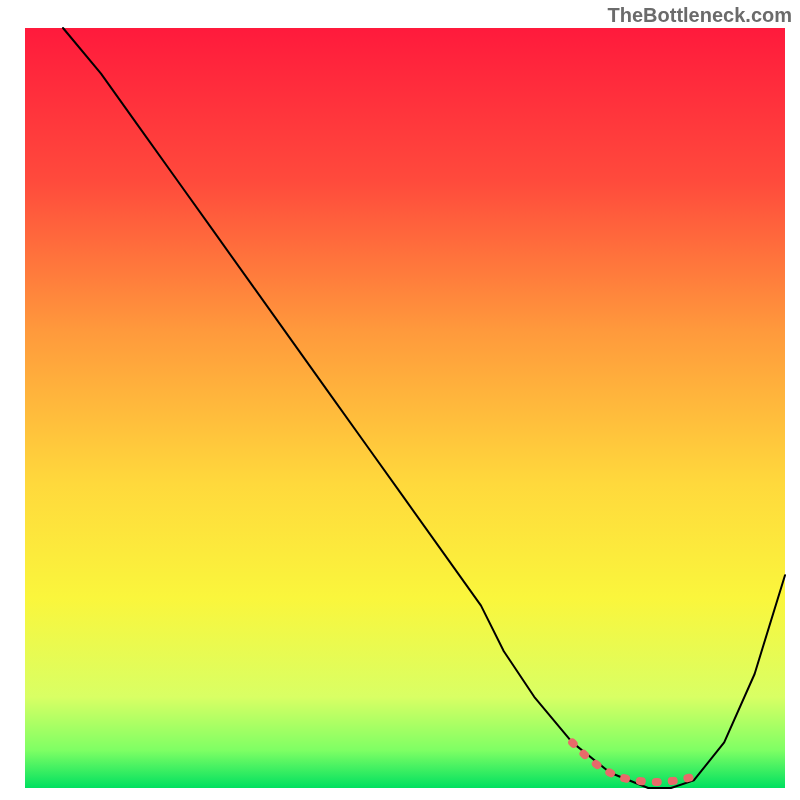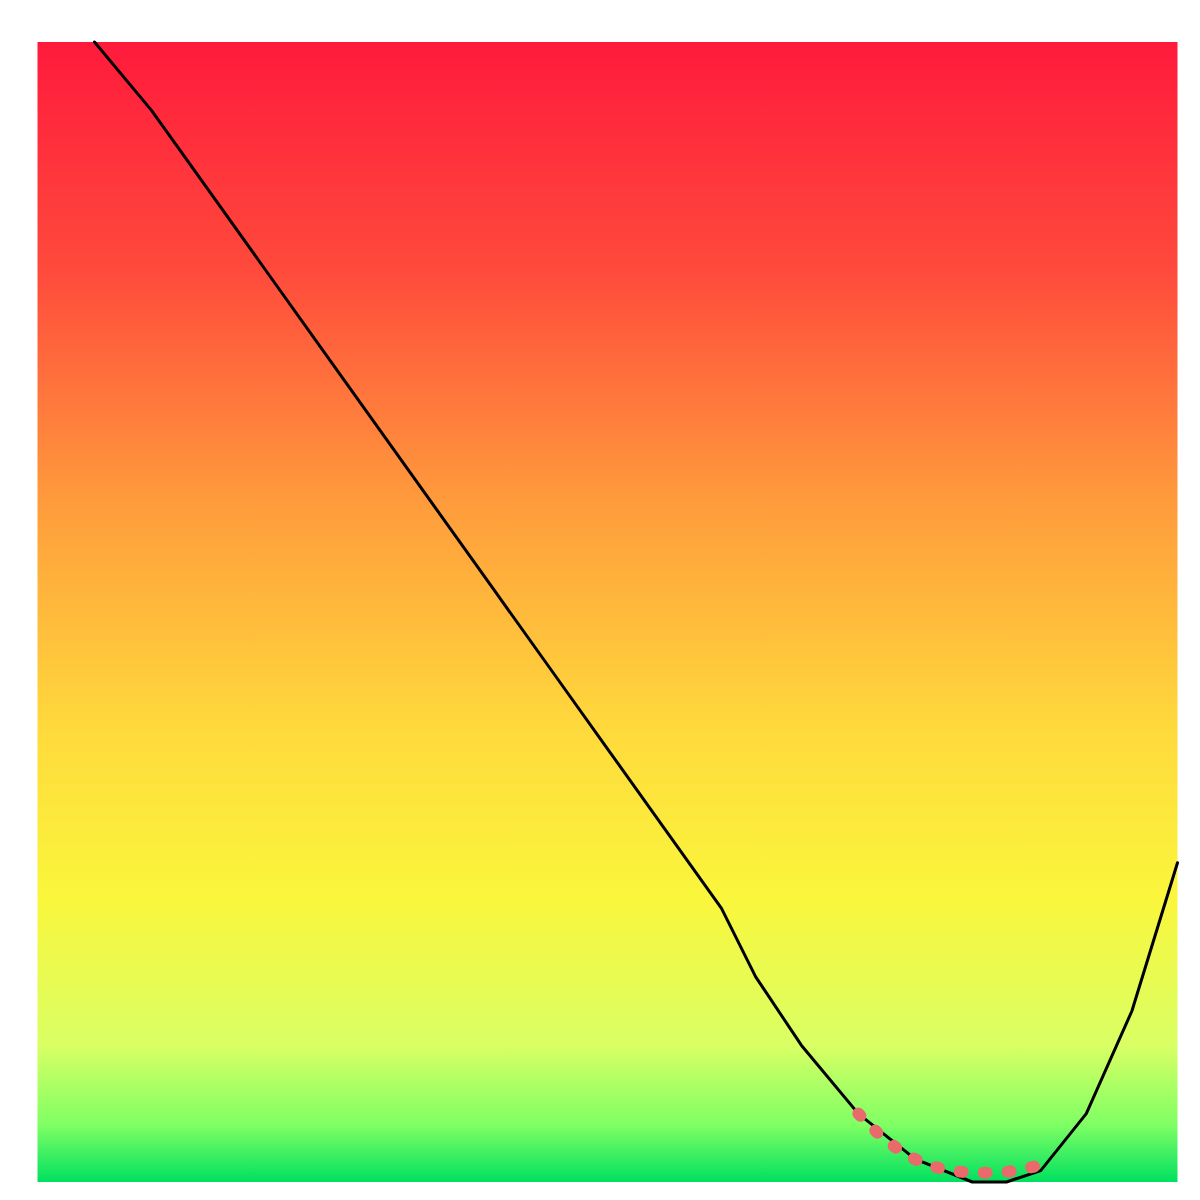--- a/index.html
+++ b/index.html
@@ -41,13 +41,14 @@
           <stop offset="75%" stop-color="#faf63c"></stop>
           <stop offset="88%" stop-color="#d9ff64"></stop>
           <stop offset="95%" stop-color="#7fff64"></stop>
           <stop offset="100%" stop-color="#00e060"></stop>
         </linearGradient>
       </defs>
       <rect x="25" y="28" width="760" height="760" fill="url(#bg-grad)"></rect>
       <path d="M63.0 28.0 L101.0 73.6 L139.0 126.8 L177.0 180.0 L215.0 233.2 L253.0 286.4 L291.0 339.6 L329.0 392.8 L367.0 446.0 L405.0 499.2 L443.0 552.4 L481.0 605.6 L503.8 651.2 L534.2 696.8 L572.2 742.4 L610.2 772.8 L648.2 788.0 L671.0 788.0 L693.8 780.4 L724.2 742.4 L754.6 674.0 L785.0 575.2" fill="none" stroke="#000000" stroke-width="2" stroke-linecap="round" stroke-linejoin="round"></path>
       <path d="M572.2 742.4 L587.4 757.6 L602.6 769.0 L617.8 776.6 L633.0 780.4 L648.2 781.9 L663.4 781.9 L678.6 780.4 L693.8 776.6" fill="none" stroke="#e86a6a" stroke-width="8" stroke-linecap="round" stroke-linejoin="round" stroke-dasharray="2 14"></path>
     </svg>
+  <div class="watermark">TheBottleneck.com</div>
 </div>
 
 </body></html>

